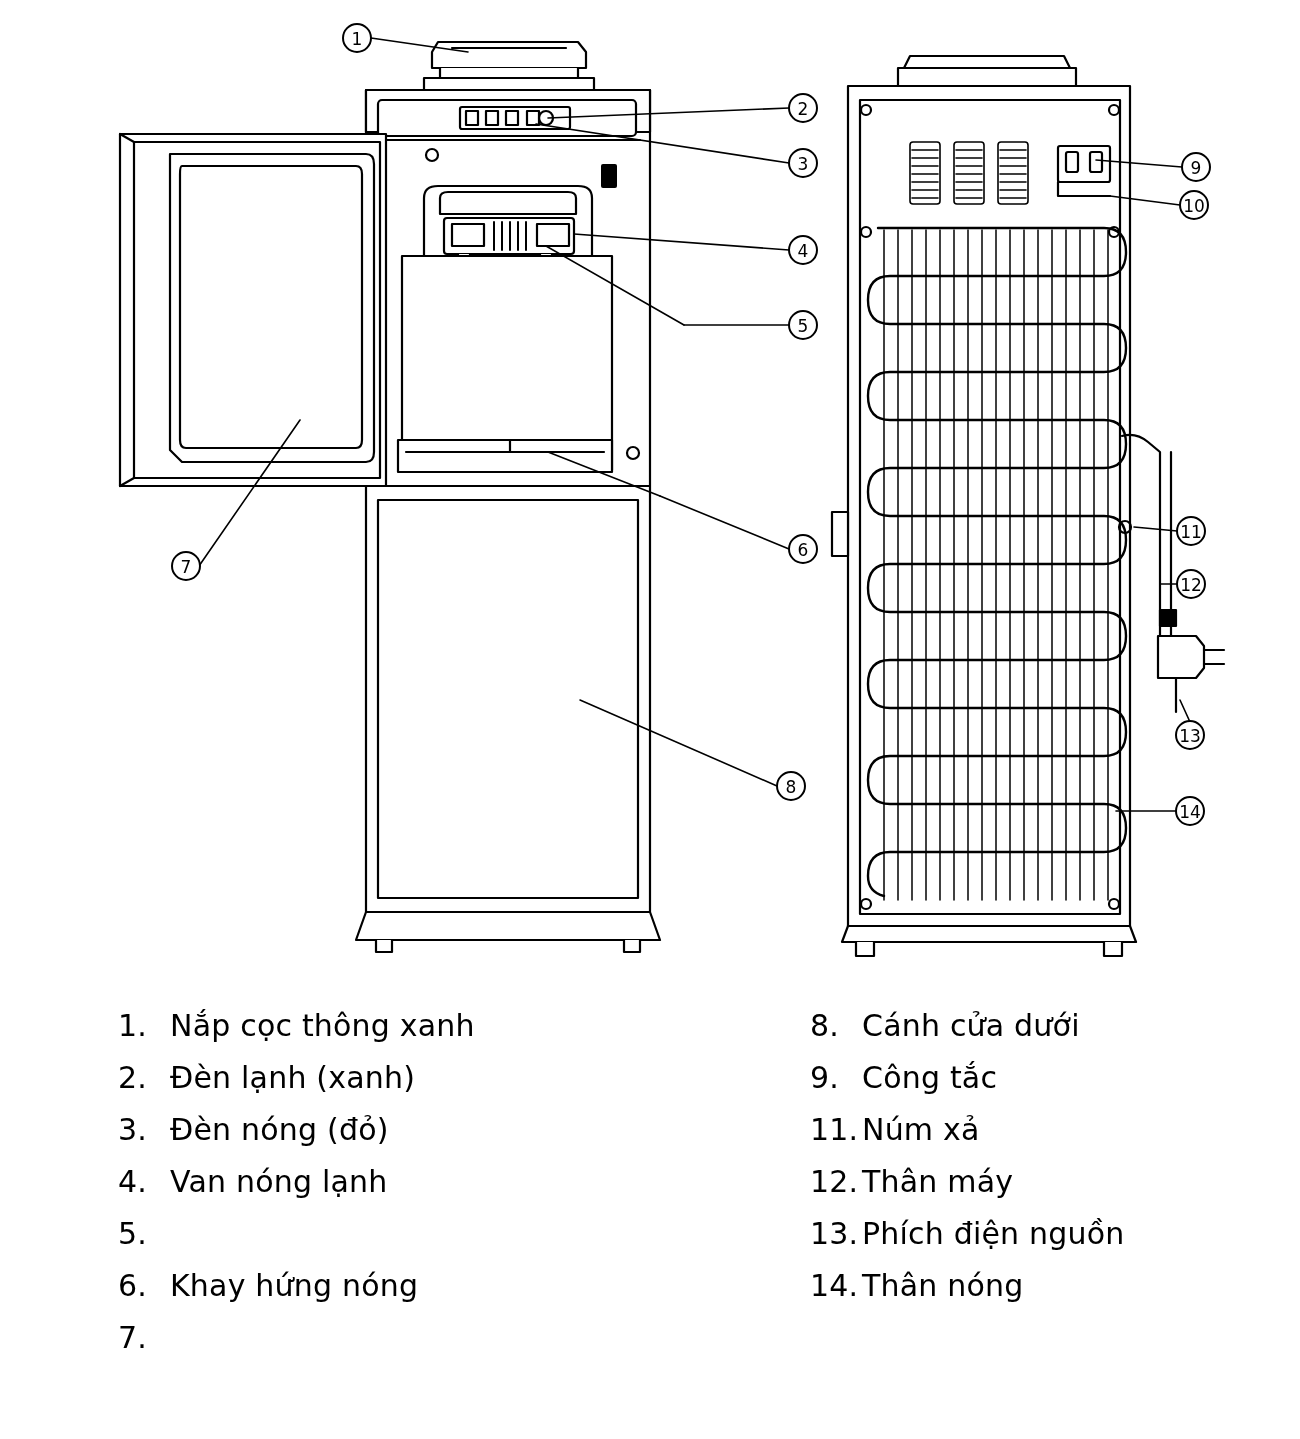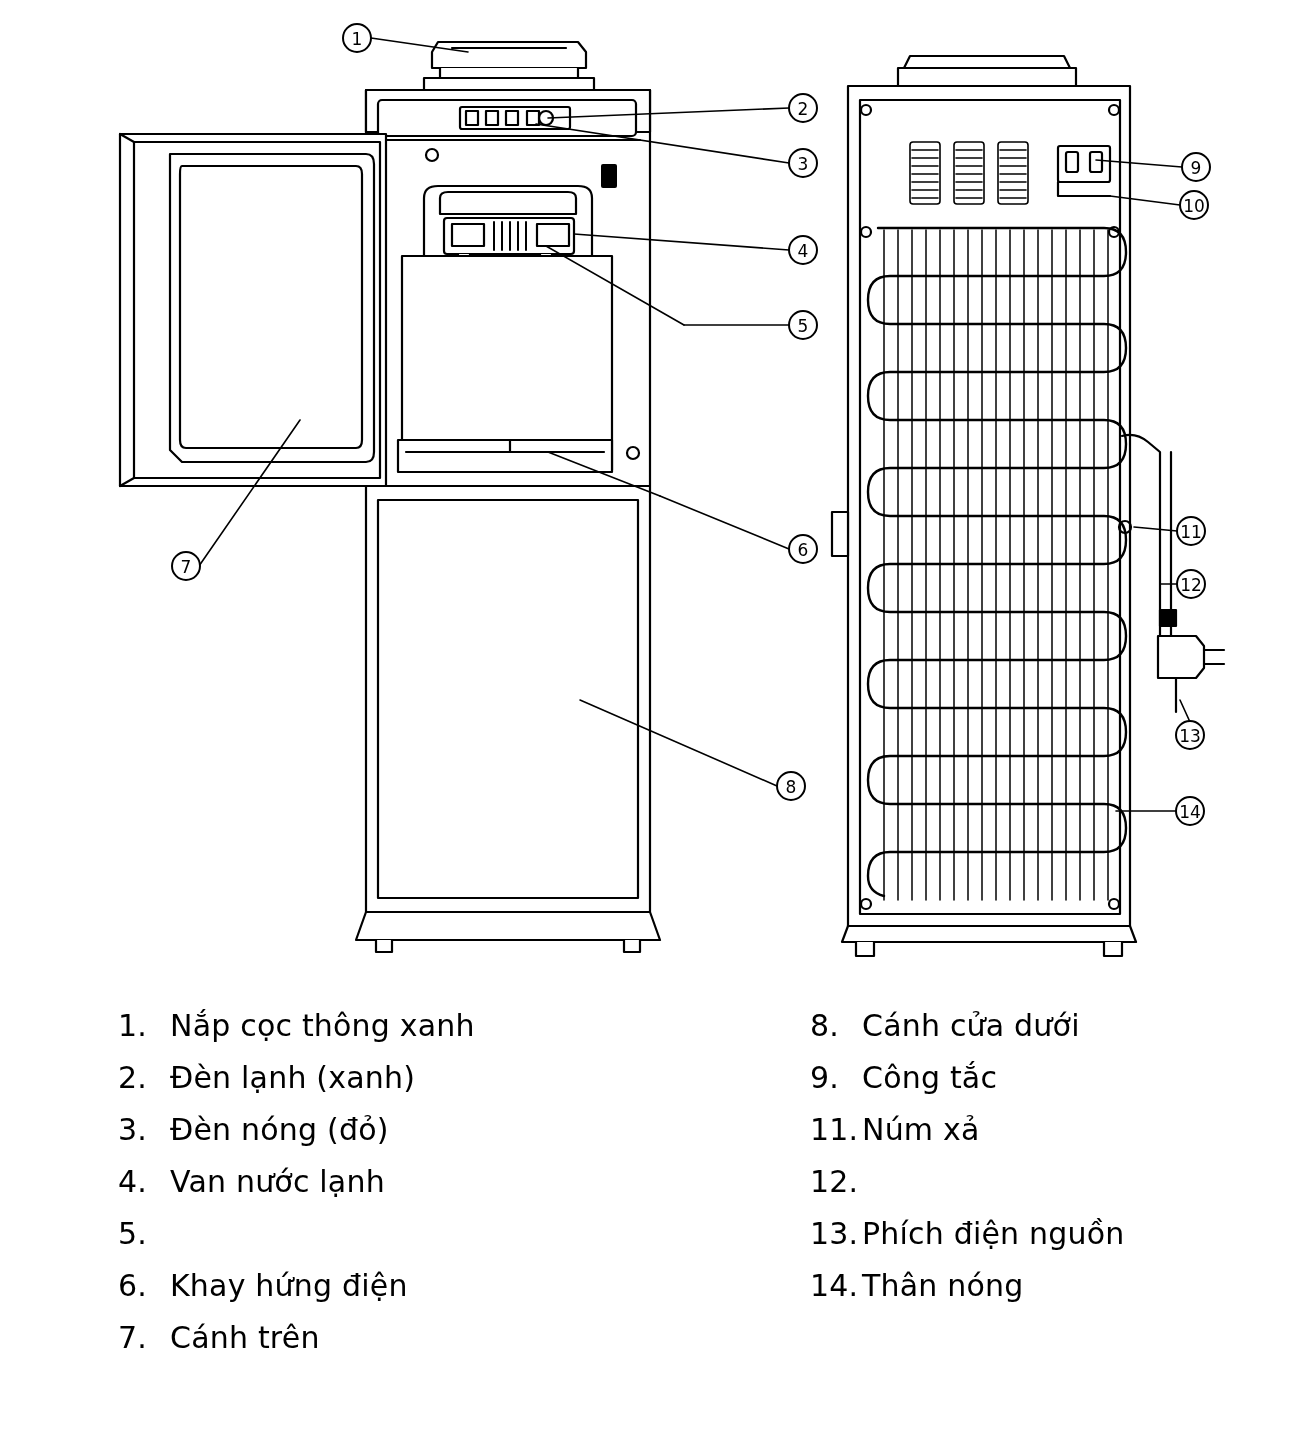--- a/index.html
+++ b/index.html
@@ -319,50 +319,50 @@
     <div class="legend-item">
       <span class="legend-num">2.</span>
       <span class="legend-label">Đèn lạnh (xanh)</span>
     </div>
     <div class="legend-item">
       <span class="legend-num">3.</span>
       <span class="legend-label">Đèn nóng (đỏ)</span>
     </div>
     <div class="legend-item">
       <span class="legend-num">4.</span>
-      <span class="legend-label">Van nước lạnh</span>
+      <span class="legend-label">Van nóng lạnh</span>
     </div>
     <div class="legend-item">
       <span class="legend-num">5.</span>
     </div>
     <div class="legend-item">
       <span class="legend-num">6.</span>
-      <span class="legend-label">Khay hứng điện</span>
+      <span class="legend-label">Khay hứng nóng</span>
     </div>
     <div class="legend-item">
       <span class="legend-num">7.</span>
-      <span class="legend-label">Cánh trên</span>
     </div>
   </div>
 
   <div class="legend-col right">
     <div class="legend-item">
       <span class="legend-num">8.</span>
       <span class="legend-label">Cánh cửa dưới</span>
     </div>
     <div class="legend-item">
       <span class="legend-num">9.</span>
       <span class="legend-label">Công tắc</span>
     </div>
     <div class="legend-item">
       <span class="legend-num">11.</span>
       <span class="legend-label">Núm xả</span>
     </div>
     <div class="legend-item">
       <span class="legend-num">12.</span>
+      <span class="legend-label">Thân máy</span>
     </div>
     <div class="legend-item">
       <span class="legend-num">13.</span>
       <span class="legend-label">Phích điện nguồn</span>
     </div>
     <div class="legend-item">
       <span class="legend-num">14.</span>
       <span class="legend-label">Thân nóng</span>
     </div>
   </div>

